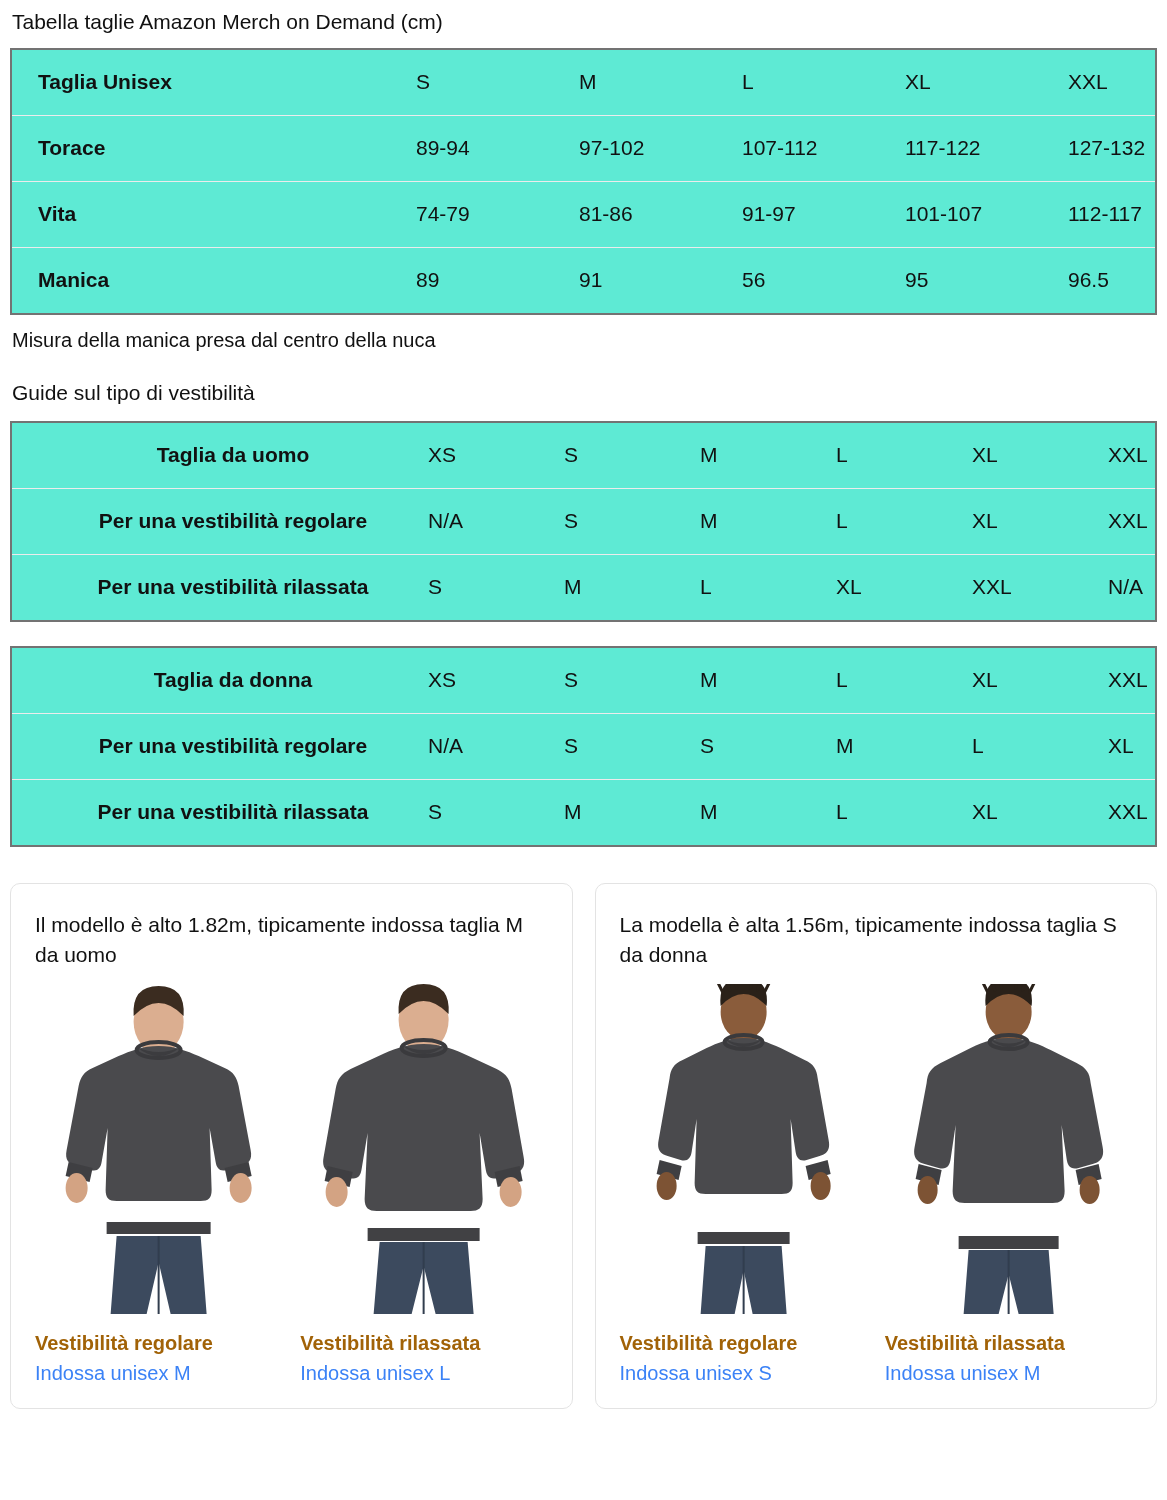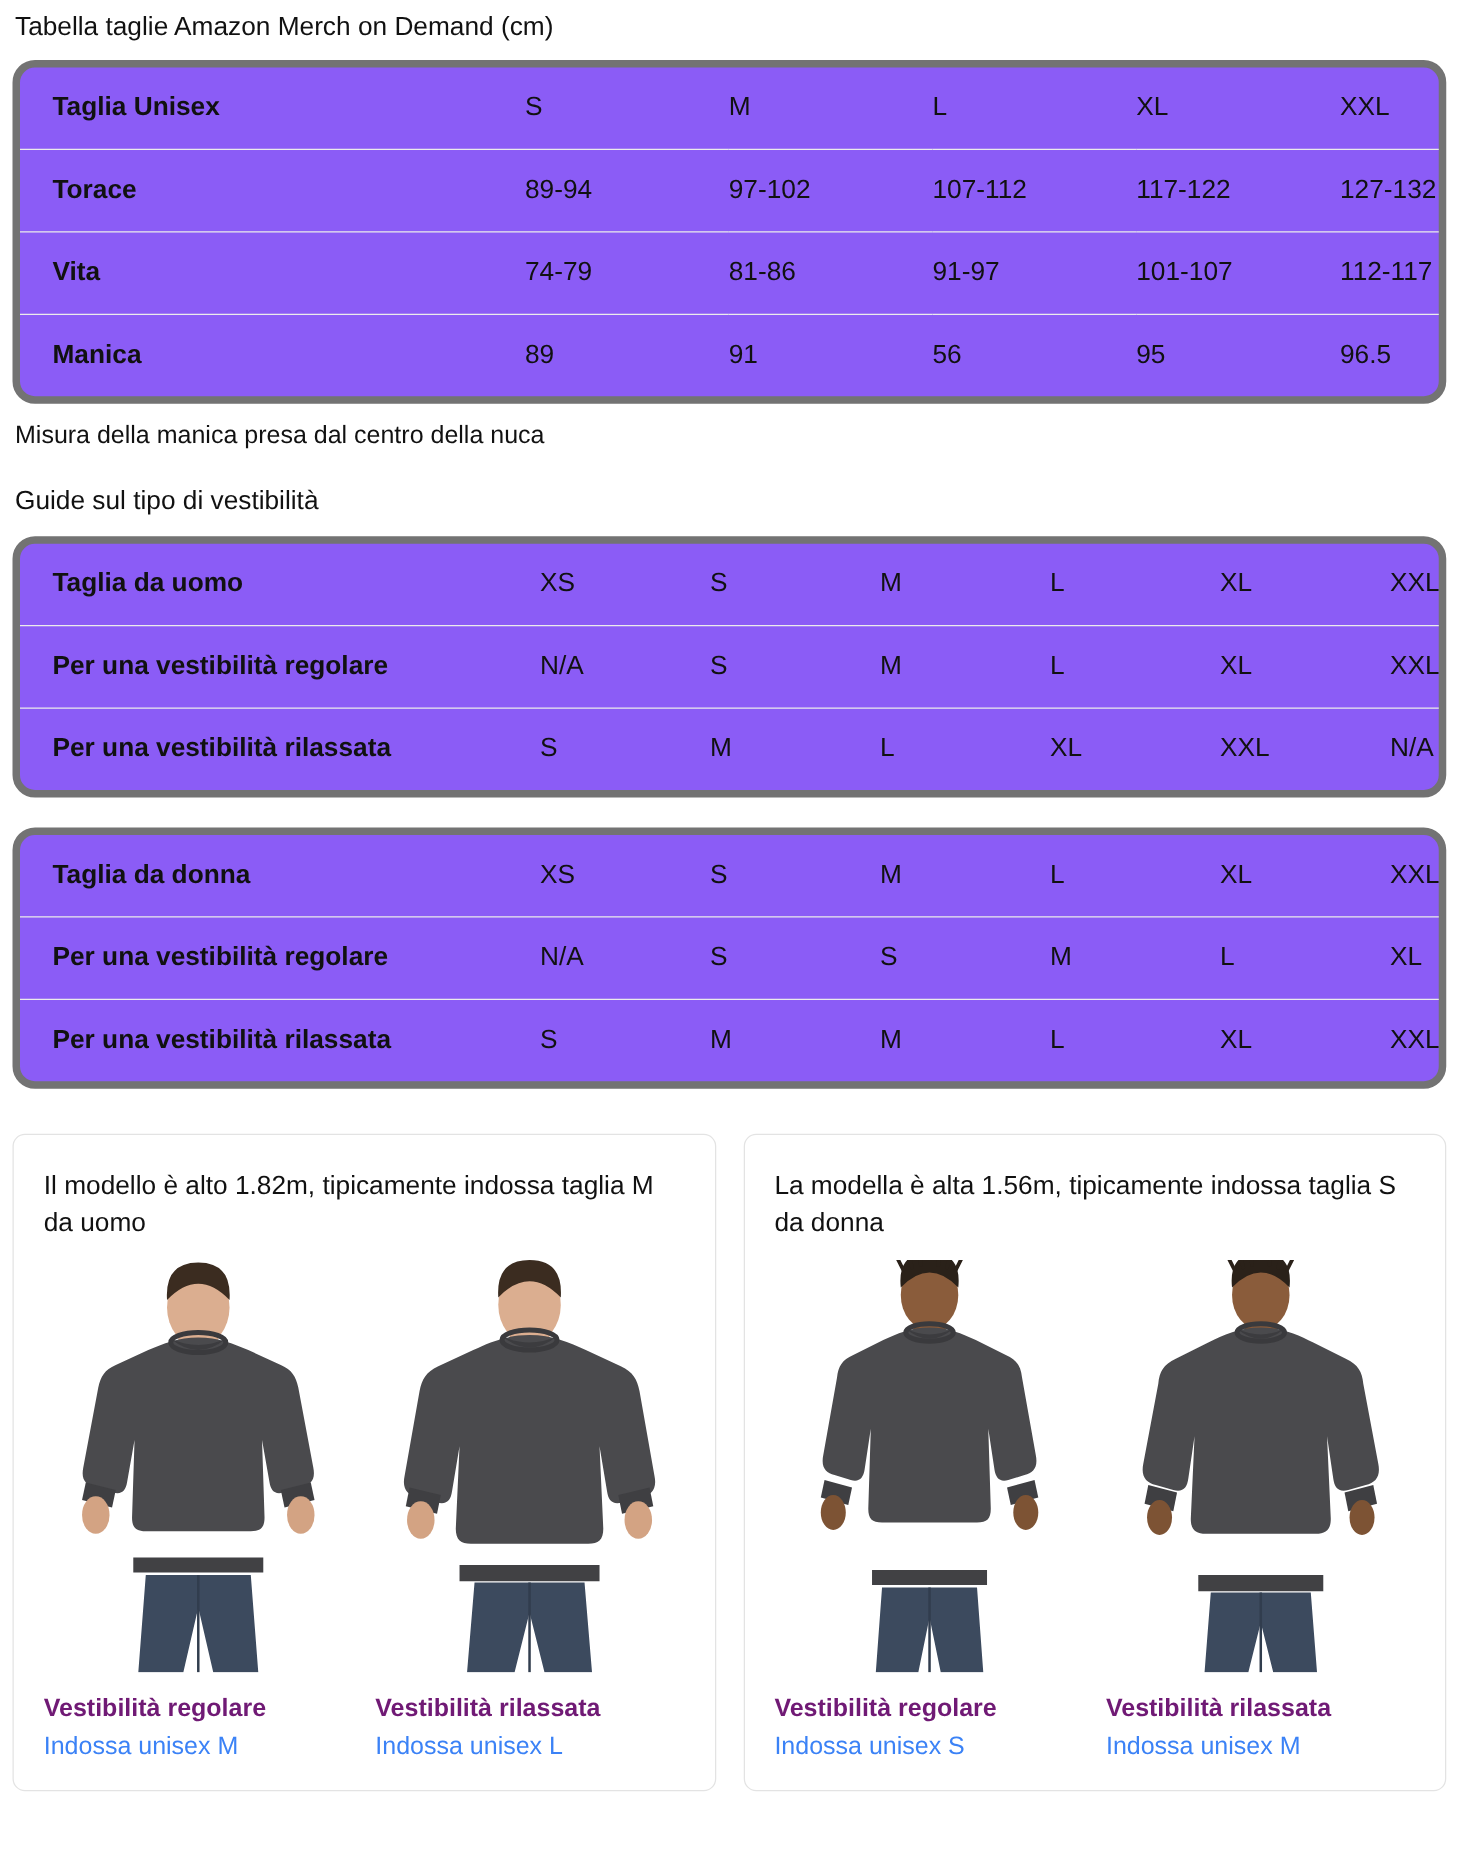--- a/index.html
+++ b/index.html
@@ -34,24 +34,24 @@
   }
   .section-title {
     font-size: 21px;
     line-height: 28px;
     color: #111;
     margin: 26px 0 14px 2px;
   }
 
   
   .card {
-    border: 6px solid #737373;
-    border-radius: 18px;
+    border: 2px solid #737373;
+    border-radius: 0;
     overflow: hidden;
-    background: #8b5cf6;
+    background: #5eead4;
     margin-bottom: 0;
   }
   table {
     border-collapse: collapse;
     width: 100%;
     table-layout: fixed;
   }
   td {
     font-size: 21px;
     line-height: 28px;
@@ -61,21 +61,21 @@
     color: #111;
   }
   tr:last-child td { border-bottom: none; }
 
   .t-main td:first-child { padding-left: 26px; font-weight: bold; width: 378px; }
   .t-main td { width: 163px; }
   .t-main td:first-child { width: 378px; }
 
   .t-fit td:first-child { padding-left: 26px; font-weight: bold; width: 390px; }
   .t-fit td { width: 136px; }
-  .t-fit td:first-child { width: 390px; }
+  .t-fit td:first-child { width: 390px; text-align: center; }
 
   .spacer-24 { height: 24px; }
 
   
   .models {
     display: flex;
     gap: 22px;
     margin-top: 36px;
   }
   .model-card {
@@ -106,21 +106,21 @@
     height: 330px;
     position: relative;
     overflow: hidden;
   }
   .fig-caption {
     font-size: 20px;
     font-weight: bold;
     line-height: 26px;
     margin-top: 16px;
     align-self: flex-start;
-    color: #701a75;
+    color: #a16207;
   }
   .fig-sub {
     font-size: 20px;
     line-height: 26px;
     margin-top: 4px;
     align-self: flex-start;
     color: #3b82f6;
   }
 
   

